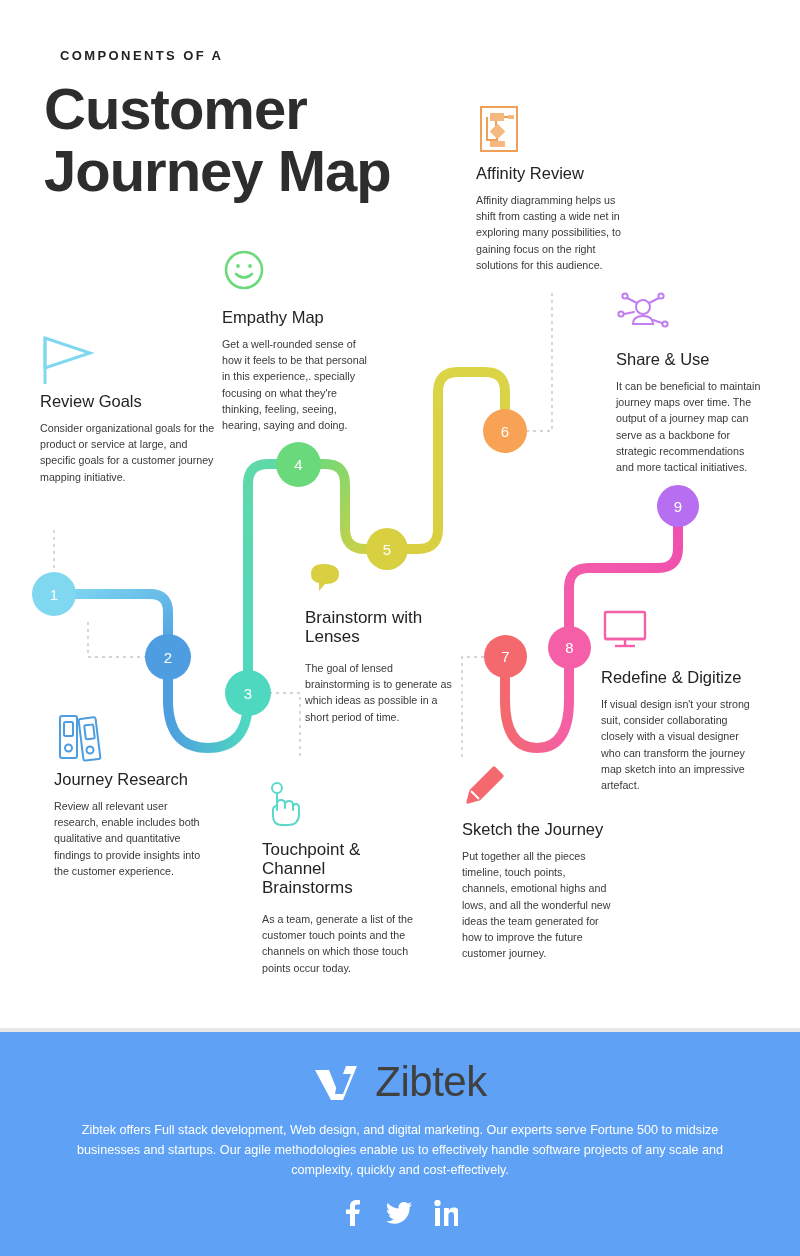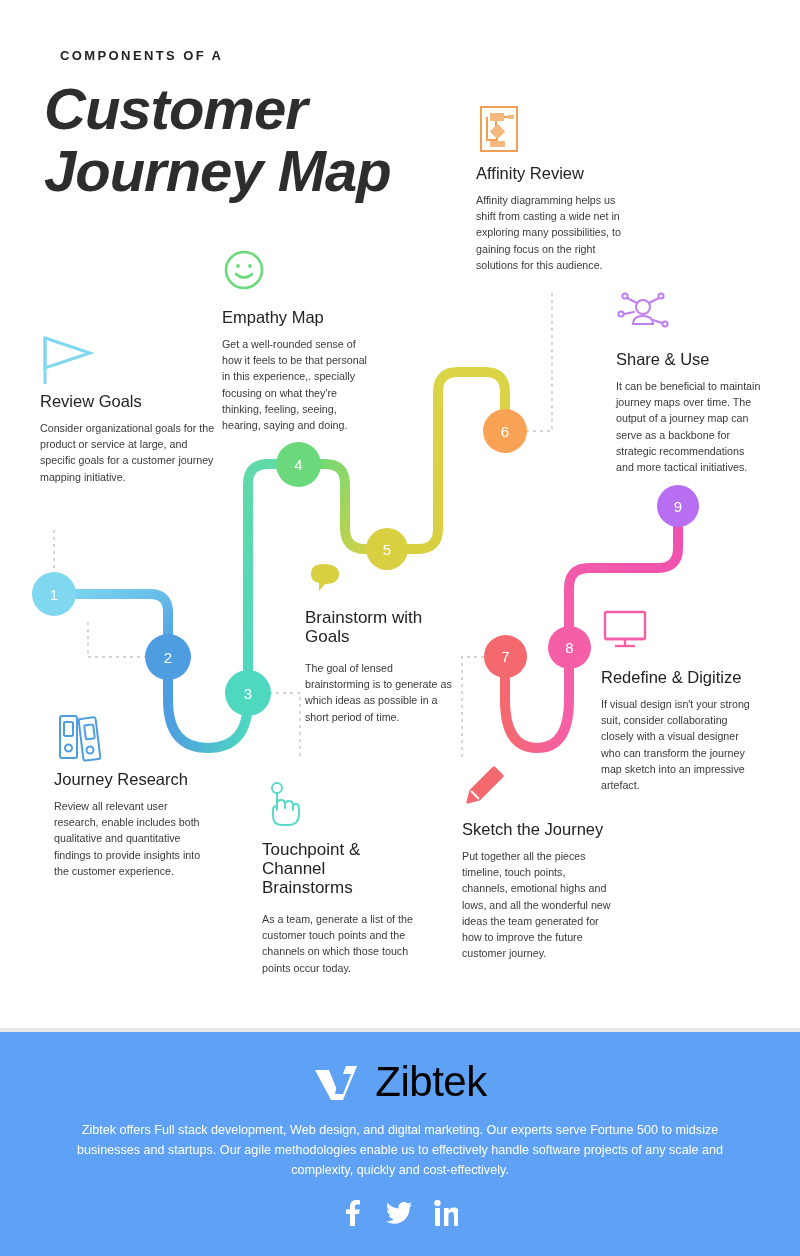--- a/index.html
+++ b/index.html
@@ -15,21 +15,20 @@
 
   
   .eyebrow{
     position:absolute;left:60px;top:48px;
     font-size:13px;font-weight:bold;letter-spacing:2.4px;color:#222;
   }
   .title{
     position:absolute;left:44px;top:78px;width:520px;
     font-size:58px;line-height:62px;font-weight:bold;color:#2d2d2d;
     letter-spacing:-1px;
-    font-style:italic;
   }
 
   
   #paths{position:absolute;left:0;top:0;width:800px;height:1030px;}
 
   
   .node{
     position:absolute;border-radius:50%;
     display:flex;align-items:center;justify-content:center;
     color:#ffffff;font-size:15px;font-weight:normal;
@@ -50,21 +49,21 @@
   
   .footer{
     position:absolute;left:0;top:1032px;width:800px;height:224px;
     background:#5fa2f5;color:#ffffff;text-align:center;
   }
   .logo-wrap{
     display:flex;align-items:center;justify-content:center;
     gap:6px;padding-top:28px;
   }
   .logo-word{
-    font-size:42px;font-weight:normal;letter-spacing:-0.5px;color:#000000;
+    font-size:42px;font-weight:normal;letter-spacing:-0.5px;color:#404040;
     line-height:42px;
   }
   .foot-text{
     margin:16px auto 0;width:700px;
     font-size:12.6px;line-height:20px;color:#ffffff;
   }
   .socials{
     display:flex;justify-content:center;gap:22px;margin-top:20px;
   }
   .sep{position:absolute;left:0;top:1028px;width:800px;height:4px;background:#e7e7e7;}
@@ -210,21 +209,21 @@
     <div class="bk-title">Empathy Map</div>
     <div class="bk-body">Get a well-rounded sense of how it feels to be that personal in this experience,. specially focusing on what they're thinking, feeling, seeing, hearing, saying and doing.</div>
   </div>
 
   <div class="block" style="left:305px;top:560px;width:150px;">
     <div class="bk-icon" style="height:40px;">
       <svg width="44" height="38" viewBox="0 0 44 38" fill="#d8d040">
         <path d="M6,14 Q6,4 18,4 Q34,4 34,14 Q34,24 20,24 L14,31 L14,23 Q6,22 6,14 Z"></path>
       </svg>
     </div>
-    <div class="bk-title lg">Brainstorm with Goals</div>
+    <div class="bk-title lg">Brainstorm with Lenses</div>
     <div class="bk-body" style="margin-top:14px;">The goal of lensed brainstorming is  to generate as which ideas as possible in a short period of time.</div>
   </div>
 
   <div class="block" style="left:262px;top:780px;width:152px;">
     <div class="bk-icon">
       <svg width="42" height="50" viewBox="0 0 42 50" fill="none" stroke="#5ad9c8" stroke-width="2" stroke-linecap="round">
         <circle cx="15" cy="8" r="5"></circle>
         <path d="M15,13 V30"></path>
         <path d="M15,24 Q15,20 19,20 Q23,20 23,24 V28"></path>
         <path d="M23,25 Q23,21 27,21 Q31,21 31,25 V30"></path>

